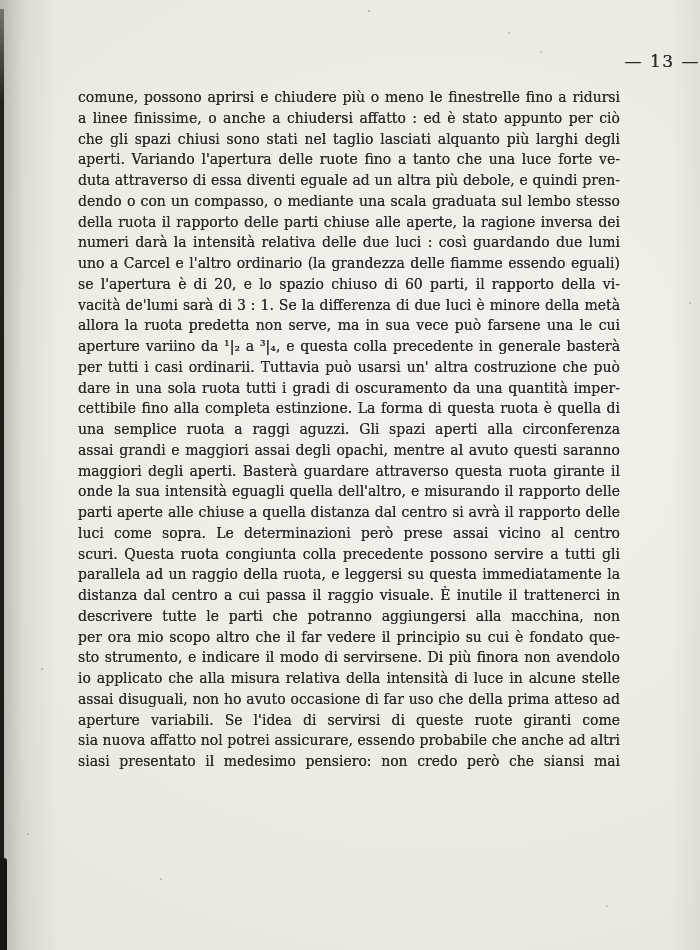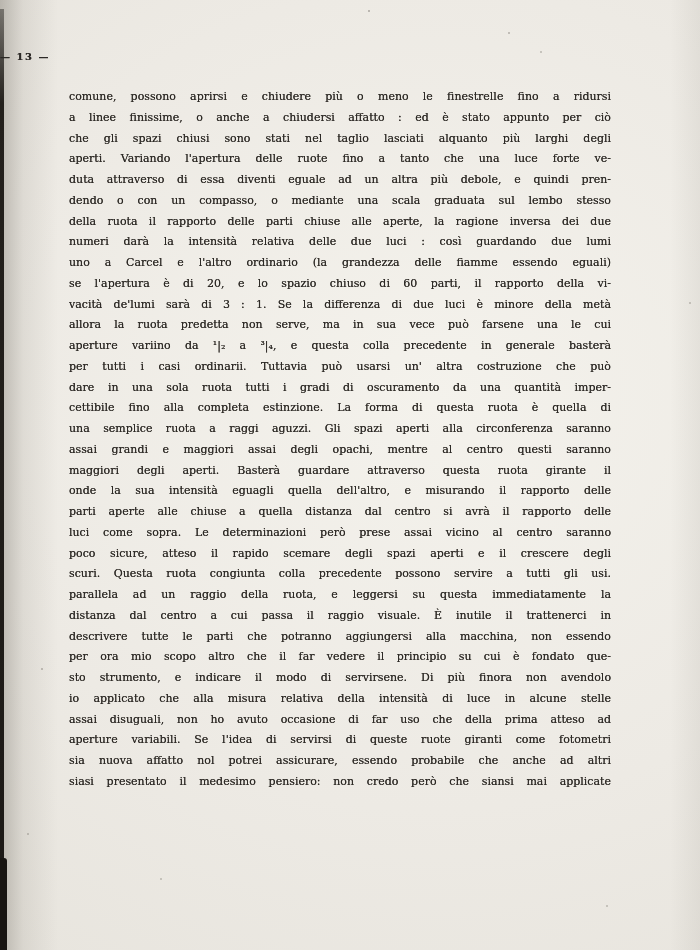--- a/index.html
+++ b/index.html
@@ -31,30 +31,30 @@
     background: linear-gradient(to bottom,
       rgba(32,30,26,0.45) 0%, #24211d 10%, #1c1916 100%);
   }
   .edge-bottom {
     position: absolute; left: 0; bottom: 0; width: 7px; height: 92px;
     background: #181512;
     border-top-right-radius: 3px;
   }
   .page-number {
     position: absolute; top: 51px; left: 0; width: 100%;
-    text-align: left;
-    font-size: 10px; font-weight: bold;
+    text-align: right;
+    font-size: 17px; font-weight: normal;
     letter-spacing: 1.5px;
     color: #2c2926;
     text-shadow: 0 0 0.4px rgba(44,41,38,0.9);
   }
   .text-block {
-    position: absolute; left: 69px; top: 87px; width: 542px;
+    position: absolute; left: 78px; top: 87px; width: 542px;
     color: #2d2a26;
-    font-size: 11px;
+    font-size: 14px;
   }
   .line {
     height: 20.75px;
     line-height: 20.75px;
     text-align: justify;
     text-align-last: justify;
     overflow: hidden;
     text-shadow: 0 0 0.4px rgba(45,40,35,0.85);
   }
   .speck {
@@ -84,26 +84,25 @@
       <div class="line">numeri darà la intensità relativa delle due luci : così guardando due lumi</div>
       <div class="line">uno a Carcel e l'altro ordinario (la grandezza delle fiamme essendo eguali)</div>
       <div class="line">se l'apertura è di 20, e lo spazio chiuso di 60 parti, il rapporto della vi-</div>
       <div class="line">vacità de'lumi sarà di 3 : 1. Se la differenza di due luci è minore della metà</div>
       <div class="line">allora la ruota predetta non serve, ma in sua vece può farsene una le cui</div>
       <div class="line">aperture variino da ¹|₂ a ³|₄, e questa colla precedente in generale basterà</div>
       <div class="line">per tutti i casi ordinarii. Tuttavia può usarsi un' altra costruzione che può</div>
       <div class="line">dare in una sola ruota tutti i gradi di oscuramento da una quantità imper-</div>
       <div class="line">cettibile fino alla completa estinzione. La forma di questa ruota è quella di</div>
       <div class="line">una semplice ruota a raggi aguzzi. Gli spazi aperti alla circonferenza saranno</div>
-      <div class="line">assai grandi e maggiori assai degli opachi, mentre al centro questi saranno</div>
+      <div class="line">assai grandi e maggiori assai degli opachi, mentre al avuto questi saranno</div>
       <div class="line">maggiori degli aperti. Basterà guardare attraverso questa ruota girante il</div>
       <div class="line">onde la sua intensità eguagli quella dell'altro, e misurando il rapporto delle</div>
       <div class="line">parti aperte alle chiuse a quella distanza dal centro si avrà il rapporto delle</div>
       <div class="line">luci come sopra. Le determinazioni però prese assai vicino al centro saranno</div>
-      <div class="line">poco sicure, atteso il rapido scemare degli spazi aperti e il crescere degli</div>
       <div class="line">scuri. Questa ruota congiunta colla precedente possono servire a tutti gli usi.</div>
       <div class="line">parallela ad un raggio della ruota, e leggersi su questa immediatamente la</div>
       <div class="line">distanza dal centro a cui passa il raggio visuale. È inutile il trattenerci in</div>
       <div class="line">descrivere tutte le parti che potranno aggiungersi alla macchina, non essendo</div>
       <div class="line">per ora mio scopo altro che il far vedere il principio su cui è fondato que-</div>
       <div class="line">sto strumento, e indicare il modo di servirsene. Di più finora non avendolo</div>
       <div class="line">io applicato che alla misura relativa della intensità di luce in alcune stelle</div>
       <div class="line">assai disuguali, non ho avuto occasione di far uso che della prima atteso ad</div>
       <div class="line">aperture variabili. Se l'idea di servirsi di queste ruote giranti come fotometri</div>
       <div class="line">sia nuova affatto nol potrei assicurare, essendo probabile che anche ad altri</div>

